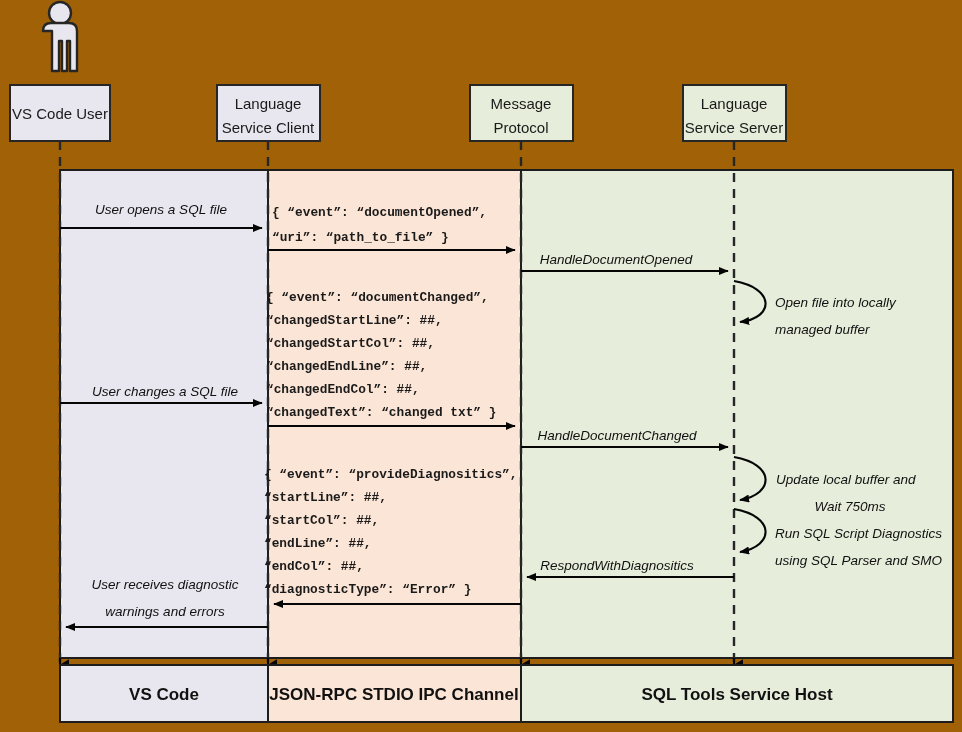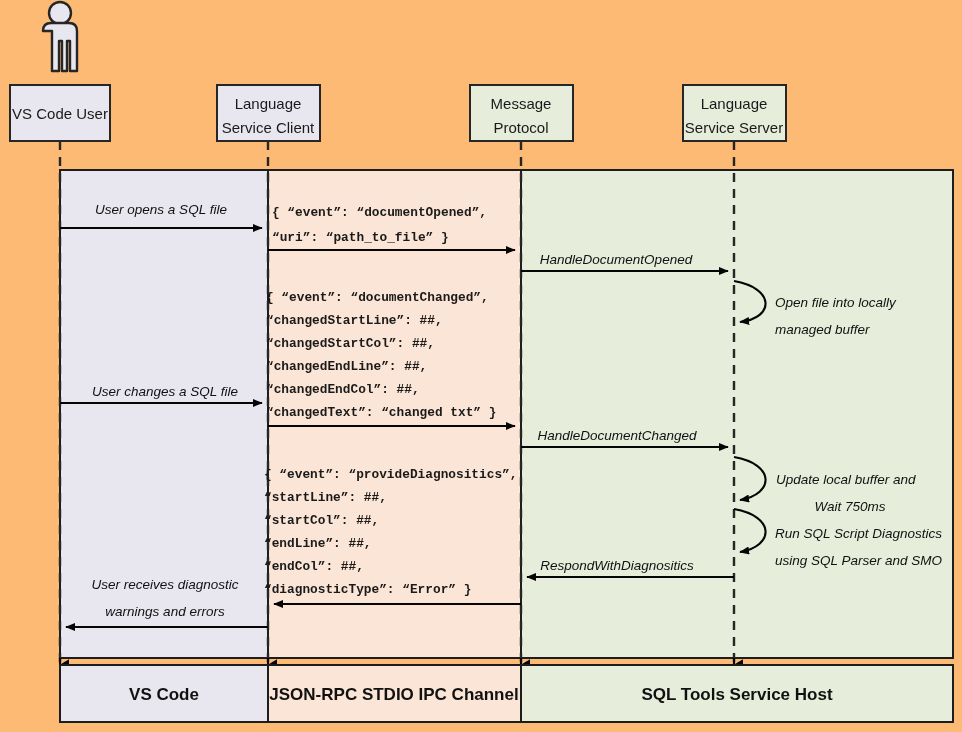--- a/index.html
+++ b/index.html
@@ -9,21 +9,21 @@
   }
   body {
     font-family: "Liberation Sans", sans-serif;
     color: #000000;
   }
   #stage {
     position: relative;
     width: 962px;
     height: 732px;
     overflow: hidden;
-    background: #fdba74;
+    background: #a16207;
   }
   svg#diagram {
     position: absolute;
     left: 0;
     top: 0;
     width: 962px;
     height: 732px;
   }
   .lane-text {
     font-family: "Liberation Sans", sans-serif;

